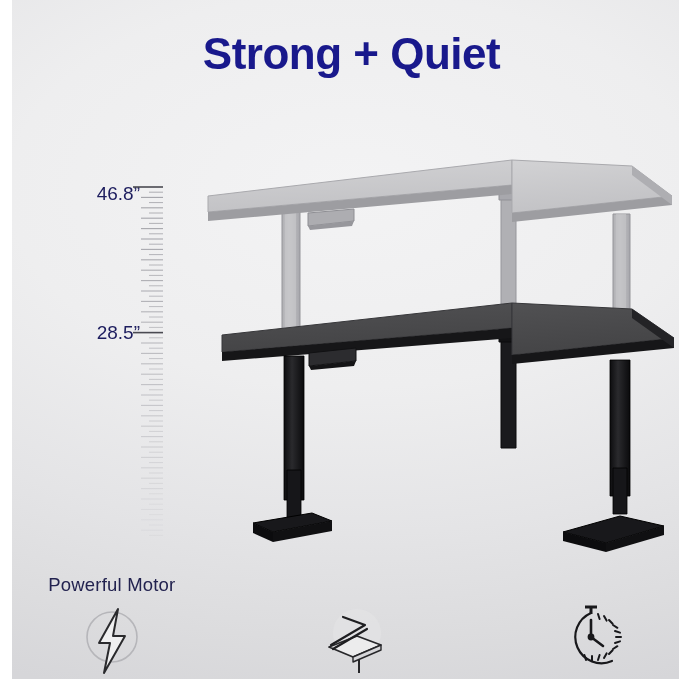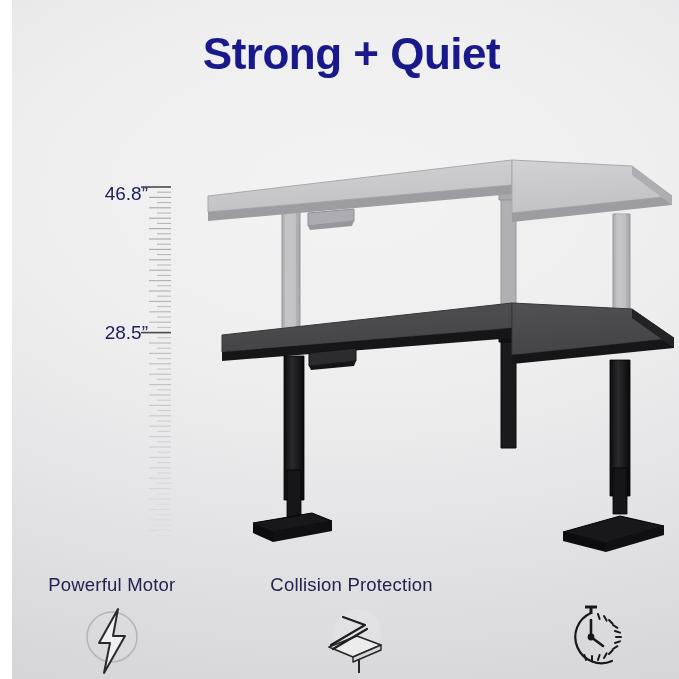--- a/index.html
+++ b/index.html
@@ -45,21 +45,21 @@
     font-size: 35px;
     font-weight: 400;
     color: #1d1d5e;
     letter-spacing: 0.4px;
     line-height: 1.1;
   }
 
   
   #ruler-group {
     position: absolute;
-    left: 8px;
+    left: 0;
     top: 0;
     width: 180px;
     height: 560px;
   }
   .ruler-label {
     position: absolute;
     font-size: 19px;
     color: #1d1d5e;
     white-space: nowrap;
     text-align: right;
@@ -304,21 +304,20 @@
 
     <div class="feature-cell">
       <span class="feature-label">Powerful Motor</span>
       <svg class="feature-icon" viewBox="0 0 86 76">
         <circle cx="43" cy="34" r="25" fill="none" stroke="#b6b6ba" stroke-width="1.6"></circle>
         <path d="M49,6 L30,40 L41,40 L35,70 L56,33 L44,33 Z" fill="#f0f0f1" stroke="#2a2a2d" stroke-width="2" stroke-linejoin="round"></path>
       </svg>
     </div>
 
     <div class="feature-cell">
-      <span class="feature-label">Collision Protection</span>
       <svg class="feature-icon" viewBox="0 0 86 76">
         <circle cx="48" cy="30" r="24" fill="#e2e2e4" opacity="0.8"></circle>
 
         <polygon points="20,44 48,33 72,42 44,54" fill="#ececed" stroke="#27272a" stroke-width="1.8" stroke-linejoin="round"></polygon>
         <polygon points="44,54 72,42 72,47 44,59" fill="#d7d7da" stroke="#27272a" stroke-width="1.4" stroke-linejoin="round"></polygon>
 
         <line x1="50" y1="56" x2="50" y2="70" stroke="#27272a" stroke-width="2"></line>
 
         <polyline points="22,42 56,22 34,14" fill="none" stroke="#1e1e21" stroke-width="2.2" stroke-linejoin="round" stroke-linecap="round"></polyline>
         <polyline points="24,46 58,26" fill="none" stroke="#1e1e21" stroke-width="2.2" stroke-linecap="round"></polyline>

